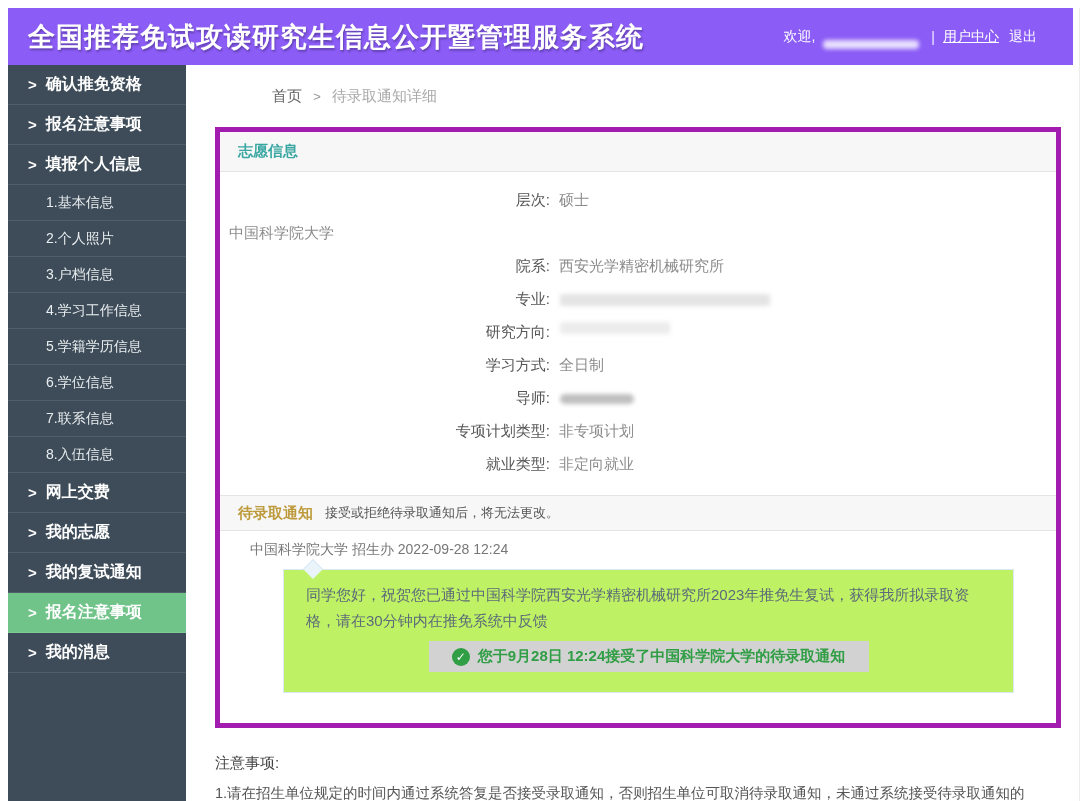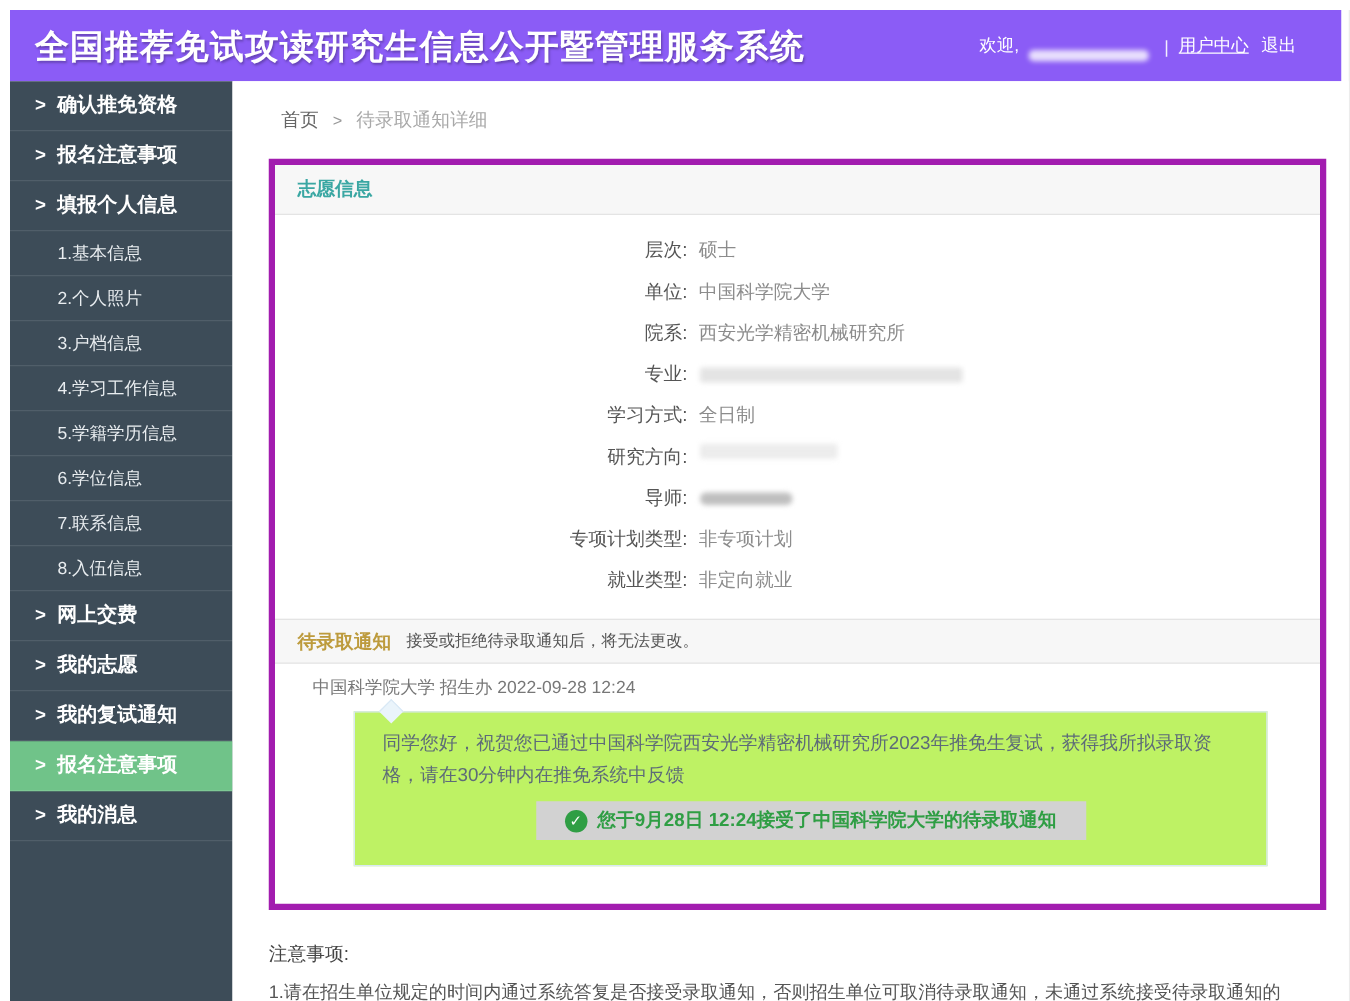--- a/index.html
+++ b/index.html
@@ -28,21 +28,21 @@
   .side-item { display:flex; align-items:center; color:#fff;
                border-bottom:1px solid rgba(255,255,255,0.10); cursor:pointer; }
   .side-item.l1 { height:40px; font-size:16px; font-weight:bold; padding-left:20px; }
   .side-item.l2 { height:36px; font-size:14px; padding-left:38px; color:#e9edf0; }
   .side-item .arrow { margin-right:9px; font-weight:bold; font-size:15px; }
   .side-item.active { background:#70c389; }
 
   
   .main { flex:1; background:#fff; }
   .breadcrumb { padding:22px 0 0 39px; font-size:15px; color:#666; }
-  .bc-home { color:#666; cursor:pointer; }
+  .bc-home { color:#666; cursor:pointer;margin-left:47px; }
   .bc-sep { color:#999; margin:0 7px; font-size:13px; }
   .bc-cur { color:#a9a9a9; }
 
   .panel { margin:21px 18px 0 29px; border:5px solid #a21caf; background:#fff; }
   .sec-hdr { background:#f7f7f7; height:40px; display:flex; align-items:center;
              padding-left:18px; border-bottom:1px solid #e4e4e4; }
   .sec-hdr.bordered { border-top:1px solid #e4e4e4; height:36px; }
   .sec-title { font-size:15px; font-weight:bold; }
   .teal { color:#3aa7a3; }
   .gold { color:#bd9b3d; }
@@ -165,38 +165,37 @@
         <div class="sec-hdr">
           <span class="sec-title teal">志愿信息</span>
         </div>
 
         <div class="fields" id="fields">
             <div class="frow">
               <span class="flabel">层次:</span>
               <span class="fvalue">硕士</span>
             </div>
             <div class="frow">
-              <span class="flabel">单位:</span>
               <span class="fvalue">中国科学院大学</span>
             </div>
             <div class="frow">
               <span class="flabel">院系:</span>
               <span class="fvalue">西安光学精密机械研究所</span>
             </div>
             <div class="frow">
               <span class="flabel">专业:</span>
               <div class="redacted r-major"></div>
             </div>
             <div class="frow">
+              <span class="flabel">研究方向:</span>
+              <div class="redacted r-research"></div>
+            </div>
+            <div class="frow">
               <span class="flabel">学习方式:</span>
               <span class="fvalue">全日制</span>
-            </div>
-            <div class="frow">
-              <span class="flabel">研究方向:</span>
-              <div class="redacted r-research"></div>
             </div>
             <div class="frow">
               <span class="flabel">导师:</span>
               <div class="redacted r-supervisor"></div>
             </div>
             <div class="frow">
               <span class="flabel">专项计划类型:</span>
               <span class="fvalue">非专项计划</span>
             </div>
             <div class="frow">

